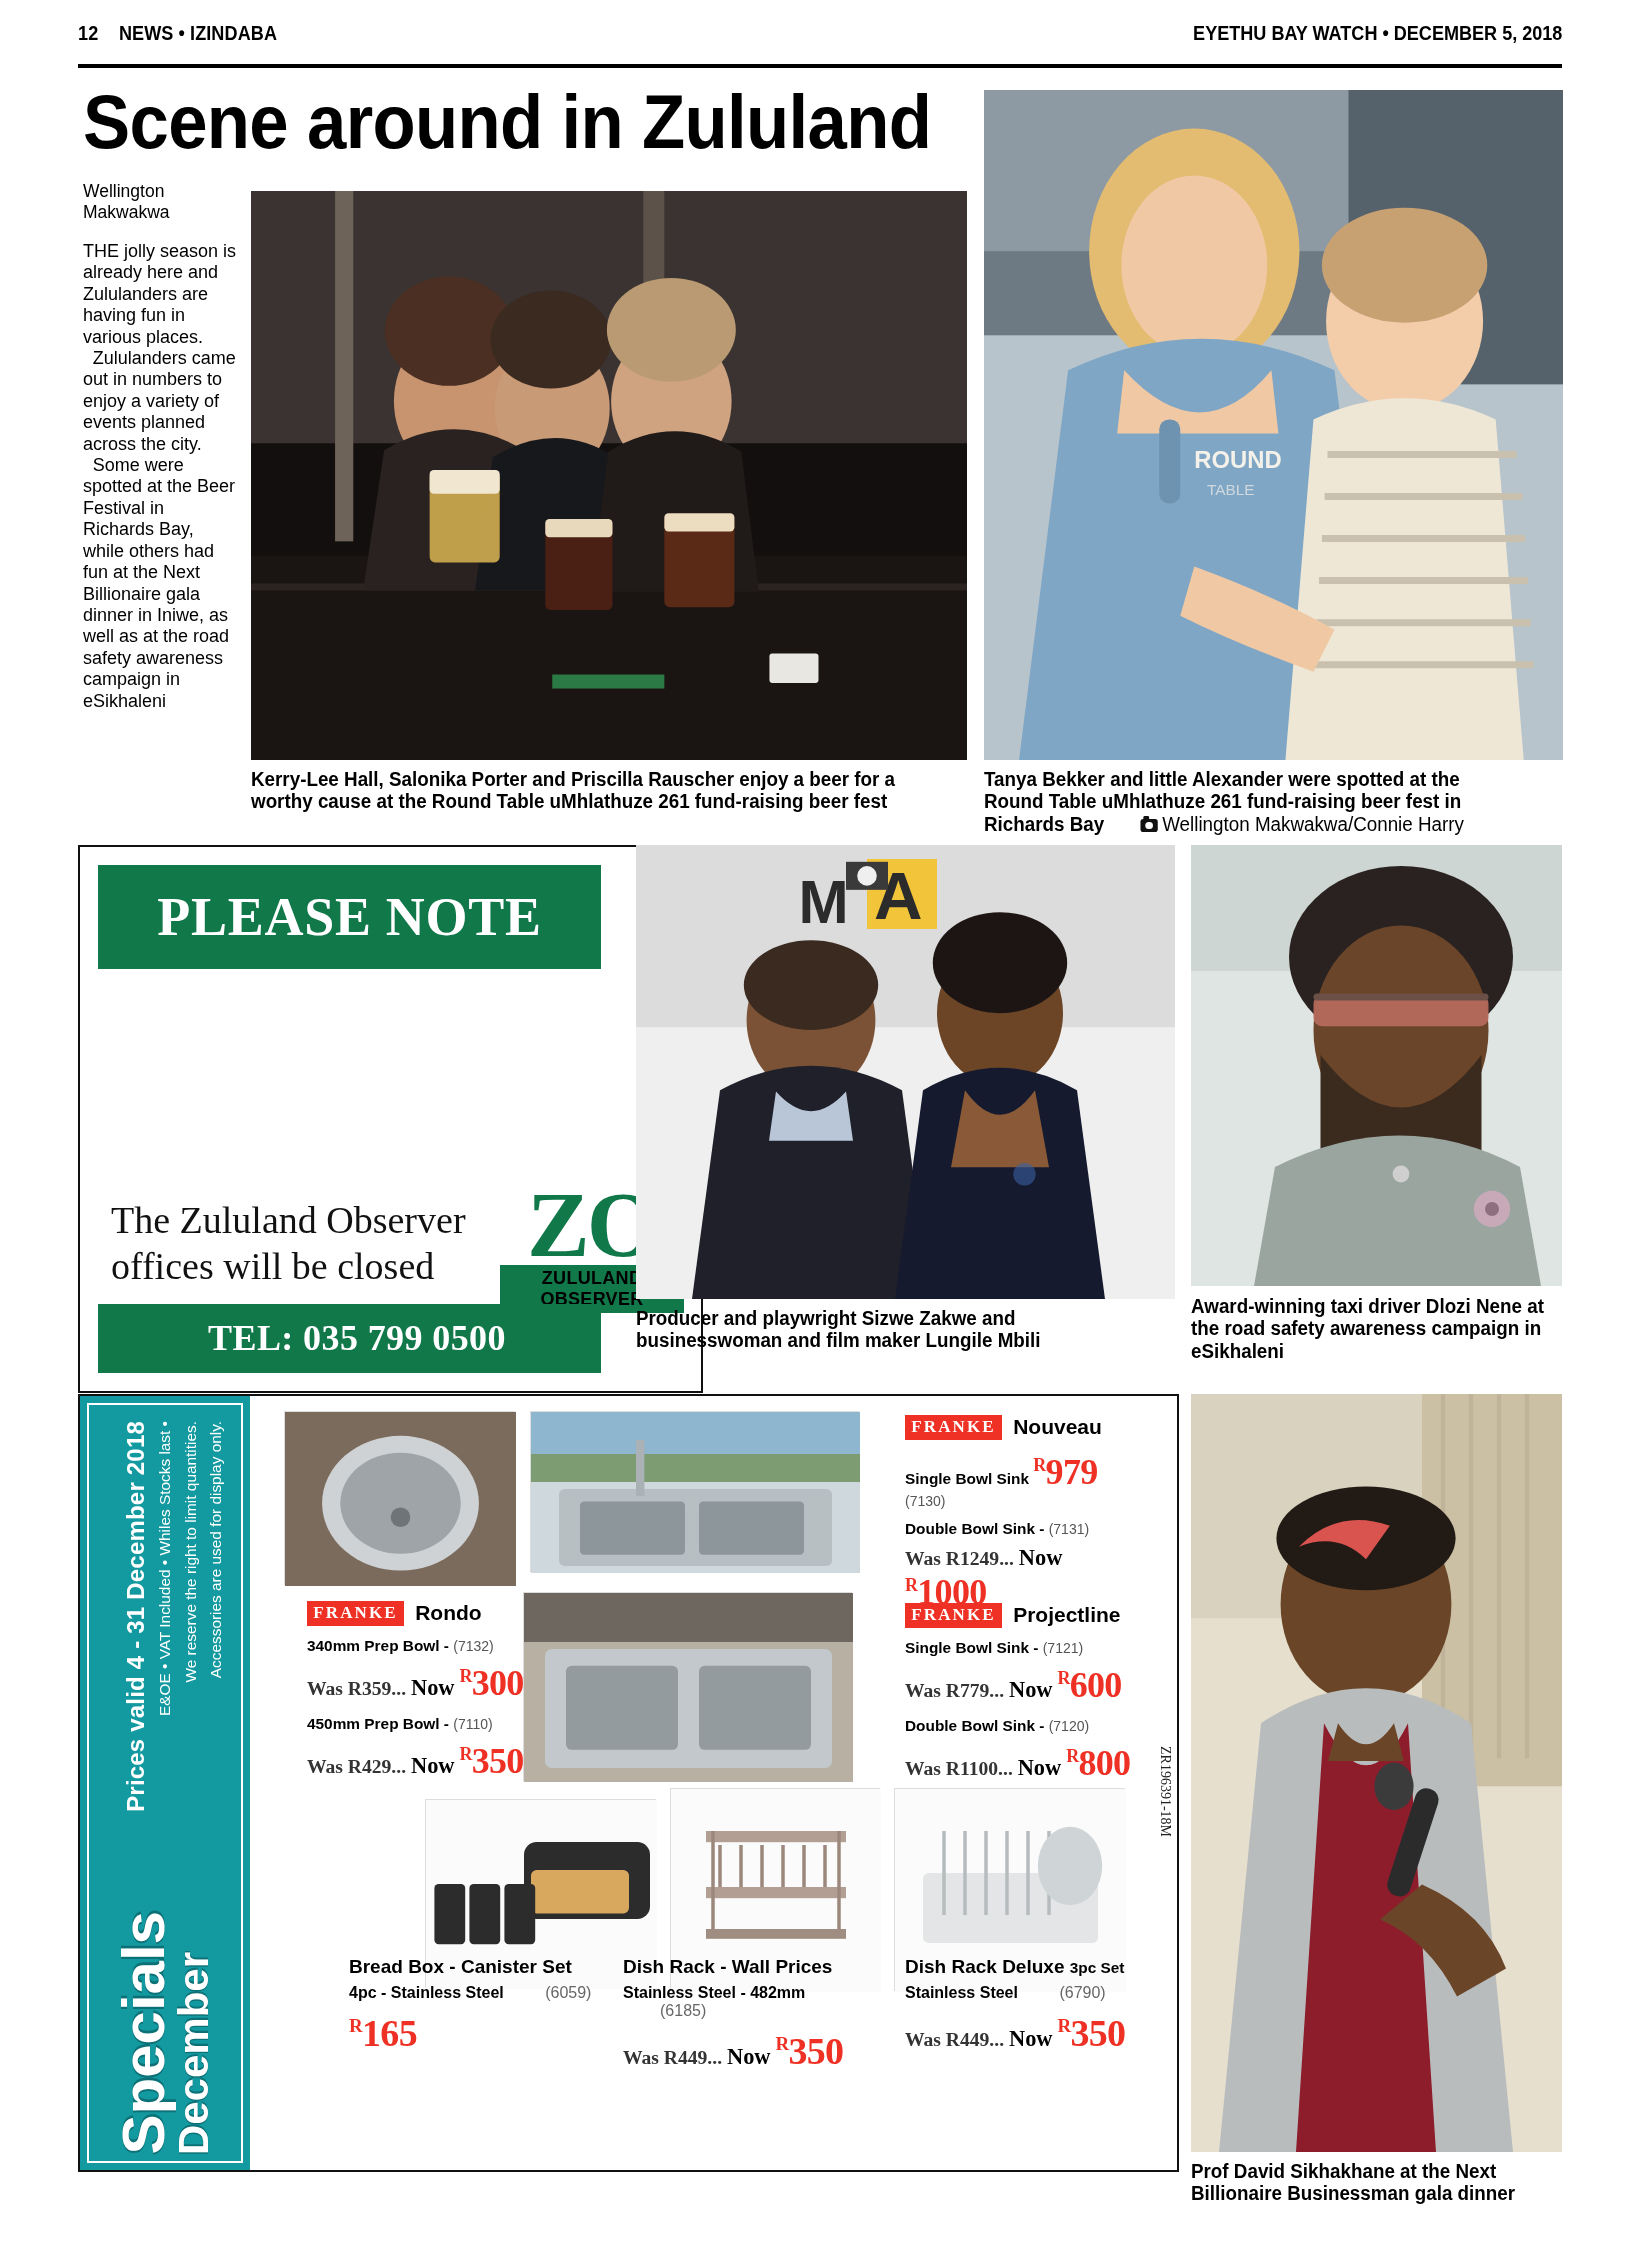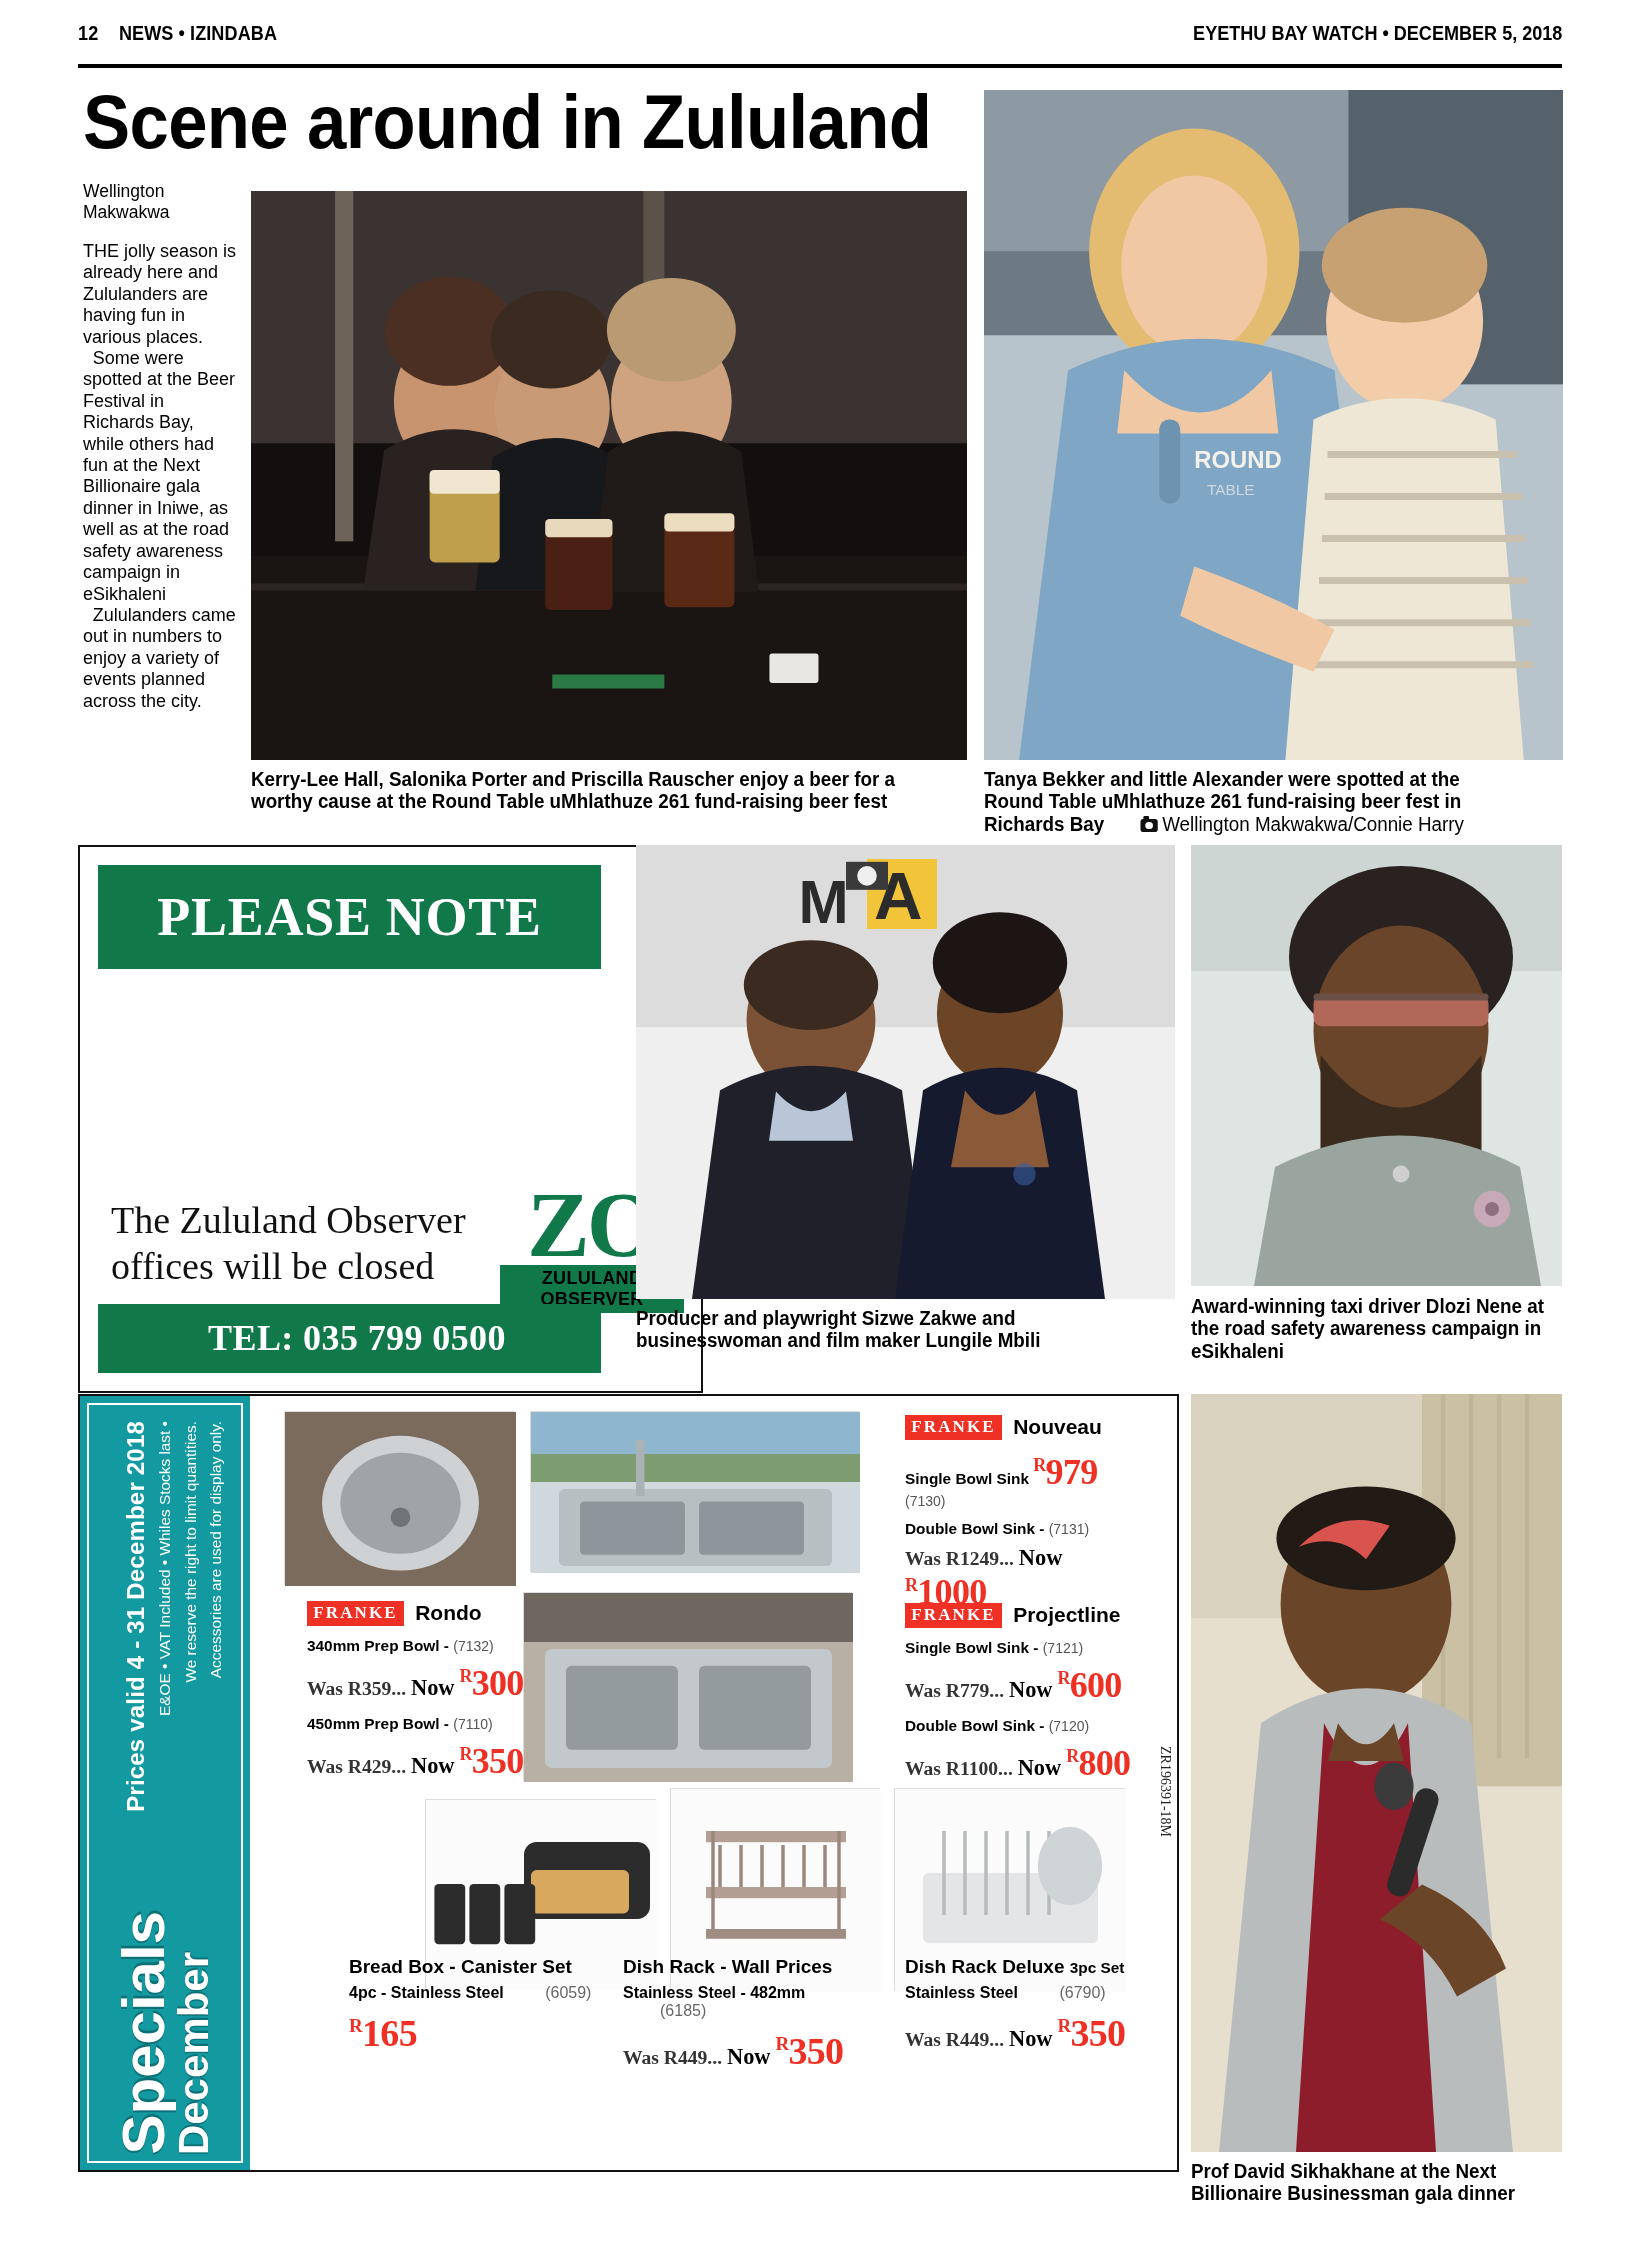--- a/index.html
+++ b/index.html
@@ -157,22 +157,22 @@
     <div class="mh-right">EYETHU BAY WATCH • DECEMBER 5, 2018</div>
   </div>
   <div class="mh-rule"></div>
 
   <div class="headline">Scene around in Zululand</div>
 
   <div class="story">
     <div class="byline">Wellington Makwakwa</div>
     <div class="bodytext">
       <p>THE jolly season is already here and Zululanders are having fun in various places.</p>
+      <p>Zululanders came out in numbers to enjoy a variety of events planned across the city.</p>
       <p>Some were spotted at the Beer Festival in Richards Bay, while others had fun at the Next Billionaire gala dinner in Iniwe, as well as at the road safety awareness campaign in eSikhaleni</p>
-      <p>Zululanders came out in numbers to enjoy a variety of events planned across the city.</p>
     </div>
   </div>
 
   <div class="ph photo1">
     <svg width="716" height="569" viewBox="0 0 1022 812" preserveAspectRatio="none">
       <rect width="1022" height="812" fill="#120f0e"></rect>
       <rect x="0" y="0" width="1022" height="360" fill="#3a3331"></rect>
       <rect x="120" y="0" width="26" height="500" fill="#6e6359"></rect>
       <rect x="560" y="0" width="30" height="300" fill="#5d5249"></rect>
       <rect x="0" y="520" width="1022" height="292" fill="#1a1412"></rect>

